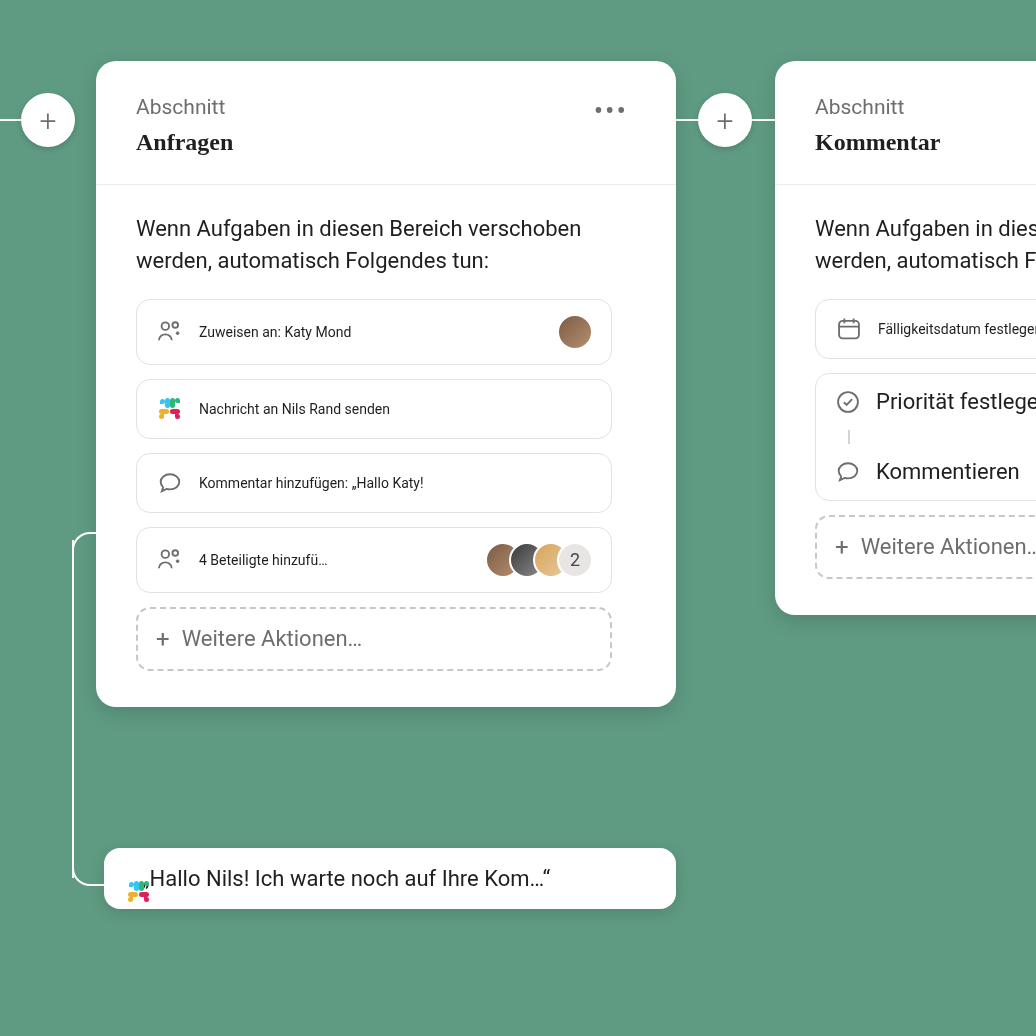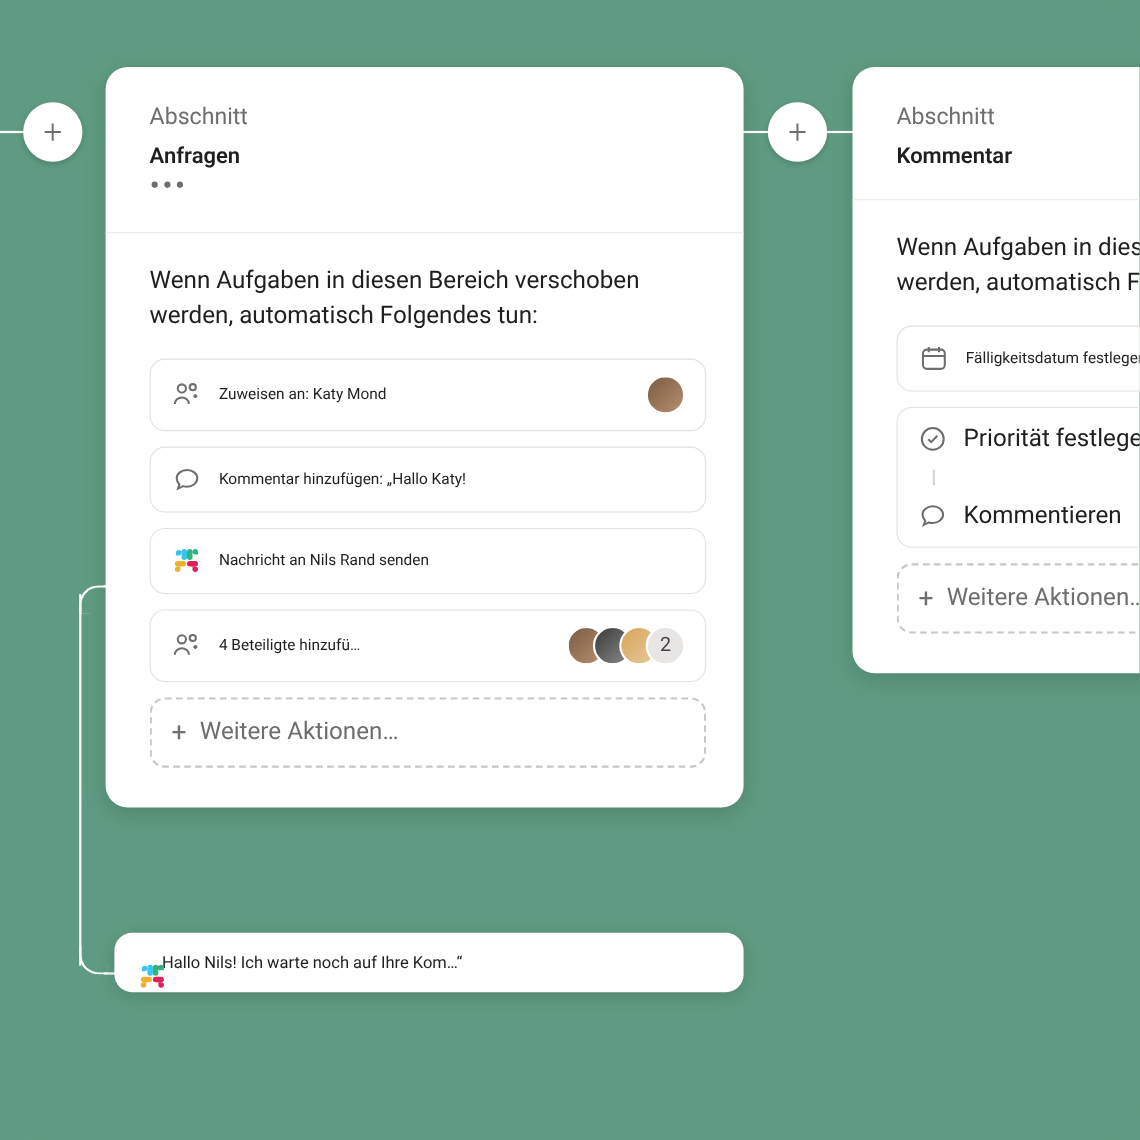--- a/index.html
+++ b/index.html
@@ -45,34 +45,34 @@
     background: #fff;
     border-radius: 20px;
     box-shadow: 0 6px 20px rgba(0,0,0,0.15);
   }
   .card.col1 { left: 96px; top: 61px; width: 580px; }
   .card.col2 { left: 775px; top: 61px; width: 580px; }
 
   .card-head {
     padding: 34px 48px 28px 40px;
     border-bottom: 1px solid #edeae9;
-    display: flex; align-items: flex-start; justify-content: space-between; flex-direction: column;
+    display: flex; align-items: flex-start; justify-content: space-between;
   }
   .head-text .label {
     color: #6d6e6f; font-size: 21px; font-weight: 400; margin-bottom: 10px;
   }
   .head-text .title {
-    color: #1e1f21; font-size: 20px; font-weight: 600;
+    color: #1e1f21; font-size: 24px; font-weight: 600; font-family: Liberation Serif, serif;
   }
   .more {
     color: #6d6e6f; font-size: 28px; letter-spacing: 2px; cursor: pointer;
     line-height: 1; padding-top: 2px;
   }
 
-  .card-body { padding: 28px 34px 36px 40px; }
+  .card-body { padding: 28px 64px 36px 40px; }
   .intro {
     color: #1e1f21; font-size: 22px; line-height: 1.45; margin-bottom: 22px;
   }
 
   .action {
     border: 1px solid #e4e2e0;
     border-radius: 14px;
     padding: 14px 18px;
     display: flex; align-items: center; gap: 14px;
     margin-bottom: 14px;
@@ -179,21 +179,21 @@
   .preview {
     position: absolute;
     left: 104px; top: 848px;
     width: 572px;
     background: #fff;
     border-radius: 16px;
     box-shadow: 0 4px 16px rgba(0,0,0,0.14);
     padding: 18px 22px;
     display: flex; align-items: center; gap: 16px;
   }
-  .preview .ptext { font-size: 15px; color: #1e1f21; }
+  .preview .ptext { font-size: 22px; color: #1e1f21; }
 
   
   svg { display: block; }
 </style>
 </head>
 <body>
 
 <div class="canvas">
 
   <div class="hline l1"></div>
@@ -219,45 +219,45 @@
             <circle cx="8" cy="7" r="3.2"></circle>
               <path d="M2.5 19c0-3 2.7-5 5.5-5s5.5 2 5.5 5"></path>
             <circle cx="16.5" cy="6" r="2.4"></circle>
               <path d="M20 13h-3m1.5-1.5v3"></path>
           </svg>
         </span>
         <span class="text">Zuweisen an: Katy Mond</span>
         <span class="trail">
             <span class="avatar a"></span>
           </span>
-      </div>
-
-      <div class="action">
-        <span class="icon">
-          <svg width="28" height="28" viewBox="0 0 24 24" fill="none" stroke="#6d6e6f" stroke-width="1.6">
-            <path d="M20 11c0 3.6-3.6 6.5-8 6.5-1 0-2-.15-2.9-.43L5 19l1.1-3.2C4.8 14.6 4 12.9 4 11c0-3.6 3.6-6.5 8-6.5s8 2.9 8 6.5z"></path>
-          </svg>
-        </span>
-        <span class="text">Kommentar hinzufügen: „Hallo Katy!</span>
       </div>
 
       <div class="action">
         <span class="icon">
           <span class="slack">
               <span class="b"></span>
               <span class="g"></span>
               <span class="y"></span>
               <span class="r"></span>
               <span class="bl"></span>
               <span class="gl"></span>
               <span class="yl"></span>
               <span class="rl"></span>
             </span>
         </span>
         <span class="text">Nachricht an Nils Rand senden</span>
+      </div>
+
+      <div class="action">
+        <span class="icon">
+          <svg width="28" height="28" viewBox="0 0 24 24" fill="none" stroke="#6d6e6f" stroke-width="1.6">
+            <path d="M20 11c0 3.6-3.6 6.5-8 6.5-1 0-2-.15-2.9-.43L5 19l1.1-3.2C4.8 14.6 4 12.9 4 11c0-3.6 3.6-6.5 8-6.5s8 2.9 8 6.5z"></path>
+          </svg>
+        </span>
+        <span class="text">Kommentar hinzufügen: „Hallo Katy!</span>
       </div>
 
       <div class="action">
         <span class="icon">
           <svg width="28" height="28" viewBox="0 0 24 24" fill="none" stroke="#6d6e6f" stroke-width="1.6">
             <circle cx="8" cy="7" r="3.2"></circle>
               <path d="M2.5 19c0-3 2.7-5 5.5-5s5.5 2 5.5 5"></path>
             <circle cx="16.5" cy="6" r="2.4"></circle>
               <path d="M20 13h-3m1.5-1.5v3"></path>
           </svg>

